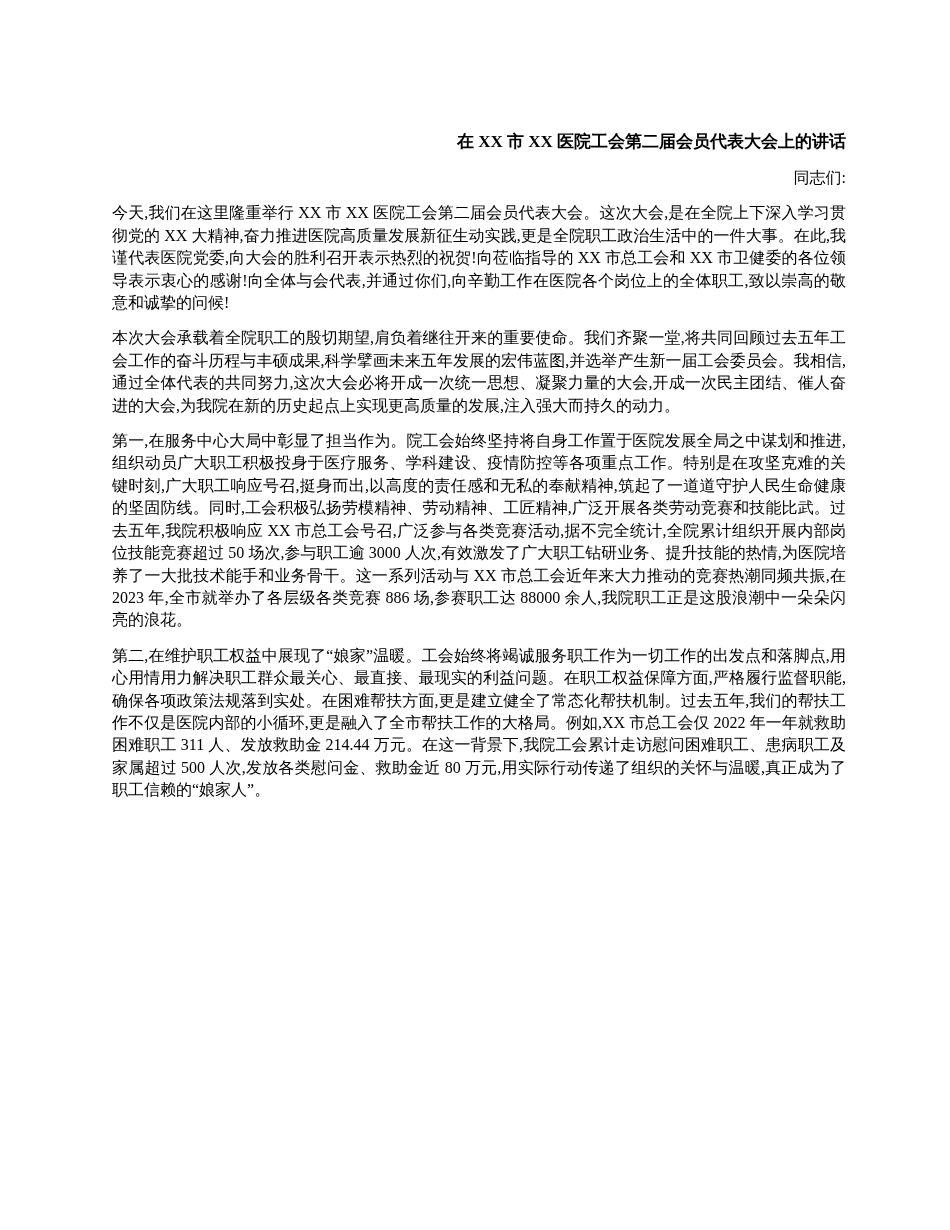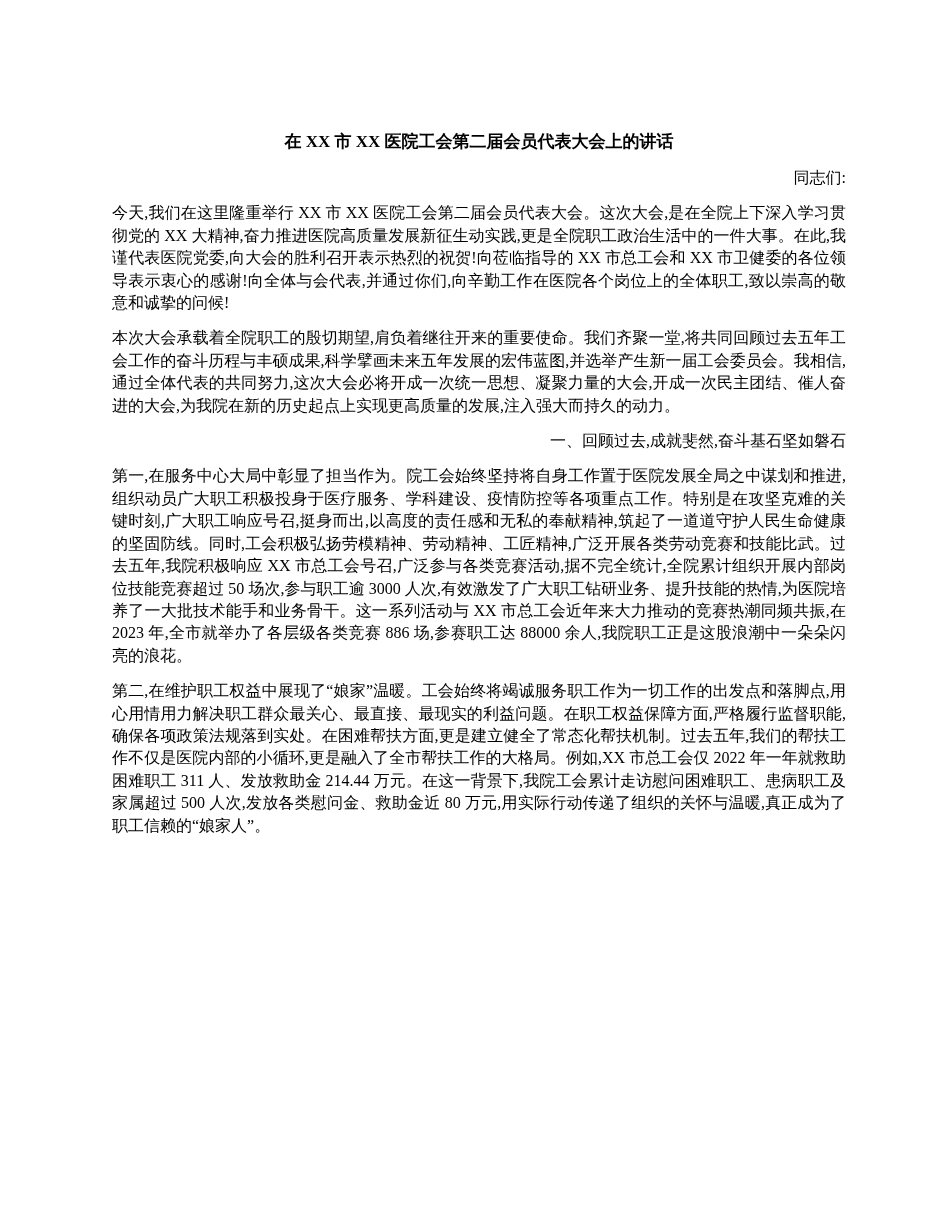--- a/index.html
+++ b/index.html
@@ -19,21 +19,21 @@
     position: absolute;
     left: 112px;
     top: 130px;
     width: 734px;
   }
   .doc-title {
     font-size: 17px;
     font-weight: bold;
     line-height: 24px;
     margin: 0 0 13px 0;
-    text-align: center;
+    text-align: right;
   }
   .para {
     font-size: 16px;
     line-height: 22.4px;
     margin: 0 0 13px 0;
     text-align: justify;
     text-justify: inter-ideograph;
     word-break: break-all;
   }
   .salutation, .section-heading {
@@ -41,16 +41,15 @@
   }
 </style>
 </head>
 <body>
 
 <div class="page">
   <h1 class="doc-title">在 XX 市 XX 医院工会第二届会员代表大会上的讲话</h1>
   <p class="para salutation">同志们:</p>
   <p class="para">今天,我们在这里隆重举行 XX 市 XX 医院工会第二届会员代表大会。这次大会,是在全院上下深入学习贯彻党的 XX 大精神,奋力推进医院高质量发展新征生动实践,更是全院职工政治生活中的一件大事。在此,我谨代表医院党委,向大会的胜利召开表示热烈的祝贺!向莅临指导的 XX 市总工会和 XX 市卫健委的各位领导表示衷心的感谢!向全体与会代表,并通过你们,向辛勤工作在医院各个岗位上的全体职工,致以崇高的敬意和诚挚的问候!</p>
   <p class="para">本次大会承载着全院职工的殷切期望,肩负着继往开来的重要使命。我们齐聚一堂,将共同回顾过去五年工会工作的奋斗历程与丰硕成果,科学擘画未来五年发展的宏伟蓝图,并选举产生新一届工会委员会。我相信,通过全体代表的共同努力,这次大会必将开成一次统一思想、凝聚力量的大会,开成一次民主团结、催人奋进的大会,为我院在新的历史起点上实现更高质量的发展,注入强大而持久的动力。</p>
-  <p class="para section-heading">一、回顾过去,成就斐然,奋斗基石坚如磐石</p>
   <p class="para">第一,在服务中心大局中彰显了担当作为。院工会始终坚持将自身工作置于医院发展全局之中谋划和推进,组织动员广大职工积极投身于医疗服务、学科建设、疫情防控等各项重点工作。特别是在攻坚克难的关键时刻,广大职工响应号召,挺身而出,以高度的责任感和无私的奉献精神,筑起了一道道守护人民生命健康的坚固防线。同时,工会积极弘扬劳模精神、劳动精神、工匠精神,广泛开展各类劳动竞赛和技能比武。过去五年,我院积极响应 XX 市总工会号召,广泛参与各类竞赛活动,据不完全统计,全院累计组织开展内部岗位技能竞赛超过 50 场次,参与职工逾 3000 人次,有效激发了广大职工钻研业务、提升技能的热情,为医院培养了一大批技术能手和业务骨干。这一系列活动与 XX 市总工会近年来大力推动的竞赛热潮同频共振,在 2023 年,全市就举办了各层级各类竞赛 886 场,参赛职工达 88000 余人,我院职工正是这股浪潮中一朵朵闪亮的浪花。</p>
   <p class="para">第二,在维护职工权益中展现了“娘家”温暖。工会始终将竭诚服务职工作为一切工作的出发点和落脚点,用心用情用力解决职工群众最关心、最直接、最现实的利益问题。在职工权益保障方面,严格履行监督职能,确保各项政策法规落到实处。在困难帮扶方面,更是建立健全了常态化帮扶机制。过去五年,我们的帮扶工作不仅是医院内部的小循环,更是融入了全市帮扶工作的大格局。例如,XX 市总工会仅 2022 年一年就救助困难职工 311 人、发放救助金 214.44 万元。在这一背景下,我院工会累计走访慰问困难职工、患病职工及家属超过 500 人次,发放各类慰问金、救助金近 80 万元,用实际行动传递了组织的关怀与温暖,真正成为了职工信赖的“娘家人”。</p>
 </div>
 
 </body></html>

